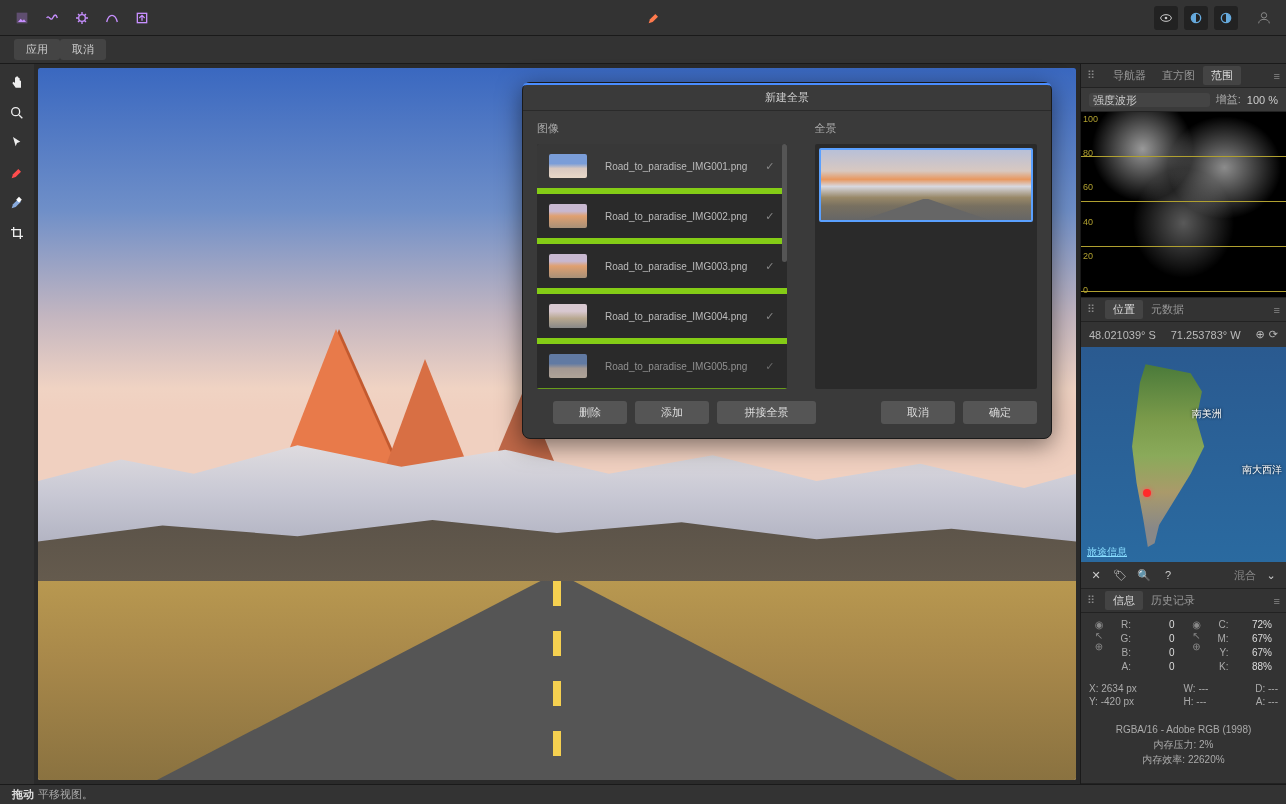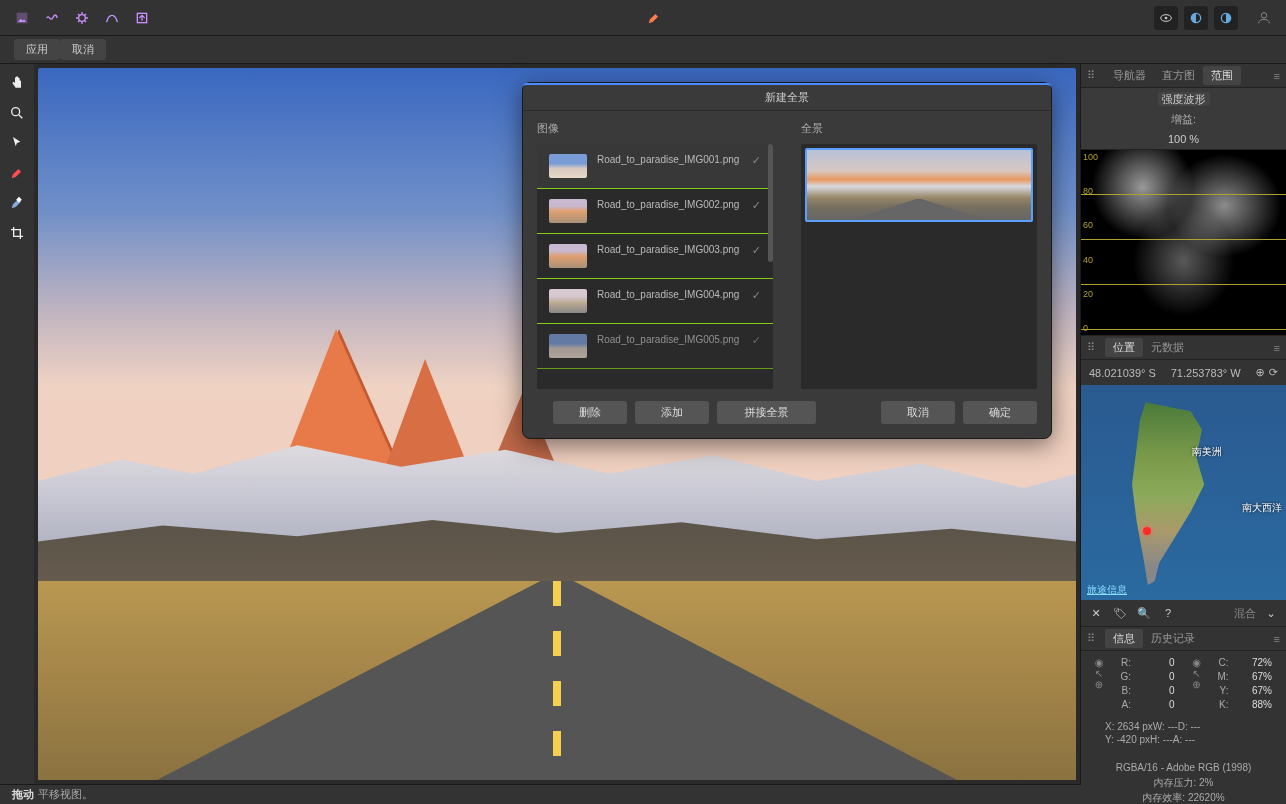--- a/index.html
+++ b/index.html
@@ -33,21 +33,21 @@
 .grass { position:absolute; left:0; right:0; top:72%; bottom:0; background:linear-gradient(to bottom, #b89850 0%, #a8884a 40%, #8a7240 100%);}
 .road { position:absolute; left:50%; bottom:0; width:800px; height:28%; transform:translateX(-50%); background:#555; clip-path:polygon(48% 0, 52% 0, 100% 100%, 0 100%);}
 .road::before { content:''; position:absolute; left:50%; top:0; bottom:0; width:8px; transform:translateX(-50%); background:repeating-linear-gradient(to bottom, #f5d050 0, #f5d050 25px, transparent 25px, transparent 50px);}
 
 .rpanel { width:206px; background:#333; display:flex; flex-direction:column; border-left:1px solid #1a1a1a;}
 .panel-tabs { display:flex; height:24px; align-items:center; padding:0 6px; border-bottom:1px solid #222;}
 .panel-tabs .tab { padding:2px 8px; color:#999; cursor:pointer; font-size:11px;}
 .panel-tabs .tab.active { color:#ddd; background:#444; border-radius:2px;}
 .panel-tabs .hand { width:16px; color:#888; margin-right:2px;}
 .panel-tabs .menu { margin-left:auto; color:#888; cursor:pointer;}
-.panel-row { display:flex; align-items:center; padding:4px 8px; gap:6px; background:#3a3a3a; border-bottom:1px solid #222;flex-direction:column;}
+.panel-row { display:flex; align-items:center; padding:4px 8px; gap:6px; background:#3a3a3a; border-bottom:1px solid #222;}
 .panel-row select { flex:1; background:#444; border:none; color:#ccc; font-size:11px; padding:1px 4px; border-radius:3px; -webkit-appearance:none; appearance:none;}
 .panel-row .lbl { color:#aaa; }
 .scope { height:185px; background:#000; position:relative; margin:0;}
 .scope::before { content:''; position:absolute; inset:0; background:
   repeating-linear-gradient(to bottom, transparent 0, transparent 44px, #b0a030 44px, #b0a030 45px),
   radial-gradient(ellipse at 30% 20%, rgba(255,255,255,0.6) 0%, transparent 25%),
   radial-gradient(ellipse at 70% 30%, rgba(255,255,255,0.55) 0%, transparent 28%),
   radial-gradient(ellipse at 50% 60%, rgba(255,255,255,0.35) 0%, transparent 35%);
 }
 .scope .marks { position:absolute; left:2px; top:0; bottom:0; display:flex; flex-direction:column; justify-content:space-between; font-size:9px; color:#b0a030; padding:2px 0;}
@@ -63,35 +63,35 @@
 .icon-row { padding:4px 6px; display:flex; align-items:center; gap:6px; background:#333;}
 .icon-row .ico { width:18px; height:18px; display:flex; align-items:center; justify-content:center; color:#ccc; cursor:pointer; border-radius:3px;}
 .icon-row .sp { flex:1; }
 .icon-row .blend-lbl { color:#888; font-size:11px;}
 
 .info-grid { padding:6px 8px; display:grid; grid-template-columns: 20px 16px 1fr 20px 16px 1fr; gap:3px 6px; font-size:10px; background:#333;}
 .info-grid .ic { grid-row:span 4; display:flex; align-items:flex-start; justify-content:center; color:#888;}
 .info-grid .k { color:#aaa; text-align:right;}
 .info-grid .v { color:#ddd; text-align:right; padding-right:6px;}
 .info-bottom { padding:4px 8px 8px; font-size:10px; color:#aaa; background:#333;}
-.info-bottom .row { display:flex; padding:1px 0;margin-left:16px;}
+.info-bottom .row { display:flex; justify-content:space-between; padding:1px 0;}
 .info-meta { text-align:center; padding:6px; font-size:10px; color:#aaa; background:#333; line-height:1.5;}
 
 .statusbar { height:20px; background:#333; border-top:1px solid #1a1a1a; display:flex; align-items:center; padding:0 12px; font-size:11px; color:#aaa;}
 .statusbar b { color:#ddd; font-weight:600; margin-right:4px;}
 
 
 .modal { position:absolute; left:522px; top:82px; width:530px; background:#3a3a3a; border:1px solid #1a1a1a; border-radius:8px; box-shadow:0 6px 24px rgba(0,0,0,0.5); z-index:50;}
 .modal-title { text-align:center; padding:5px; font-size:11px; color:#ccc; border-bottom:1px solid #2a2a2a; border-top:2px solid #4a8dff; border-radius:4px 4px 0 0;}
 .modal-body { display:flex; gap:0; padding:0;}
 .modal-col { flex:1; padding:10px 14px 8px; }
 .modal-col h4 { font-size:11px; color:#aaa; font-weight:normal; margin-bottom:8px;}
 .img-list { background:#2a2a2a; height:245px; overflow:hidden; border-radius:2px; position:relative;}
 .img-list .scroll { position:absolute; right:0; top:0; width:5px; height:48%; background:#555; border-radius:3px;}
-.img-item { display:flex; gap:10px; padding:10px 12px; border-bottom:1px solid #84cc16; cursor:pointer;}
+.img-item { display:flex; align-items:center; gap:18px; padding:10px 12px; border-bottom:6px solid #84cc16; cursor:pointer;}
 .img-item.sel { background:#383838;}
 .thumb { width:38px; height:24px; border-radius:2px; flex-shrink:0;}
 .th-sky { background:linear-gradient(to bottom, #7a9dd8 40%, #d8c8c0 60%, #e8d8c8 100%);}
 .th-mtn { background:linear-gradient(to bottom, #c8b8d0 30%, #e0a070 50%, #a89078 100%);}
 .th-road { background:linear-gradient(to bottom, #d8c8d0 30%, #b8a890 60%, #888 100%);}
 .img-item .nm { flex:1; font-size:10px; color:#bbb;}
 .img-item .chk { color:#888; font-size:11px;}
 .pano-box { background:#2a2a2a; height:245px; border-radius:2px; padding:4px;}
 .pano-thumb { width:100%; height:74px; border:2px solid #5aa0ff; border-radius:2px; background:linear-gradient(to bottom, #b8c0d8 0%, #d8c8c0 30%, #e89860 42%, #d8d8e0 52%, #988868 68%, #787060 80%, #666 100%); position:relative;}
 .pano-thumb::after { content:''; position:absolute; left:50%; bottom:0; width:60%; height:30%; transform:translateX(-50%); background:#666; clip-path:polygon(48% 0,52% 0,100% 100%,0 100%);}

